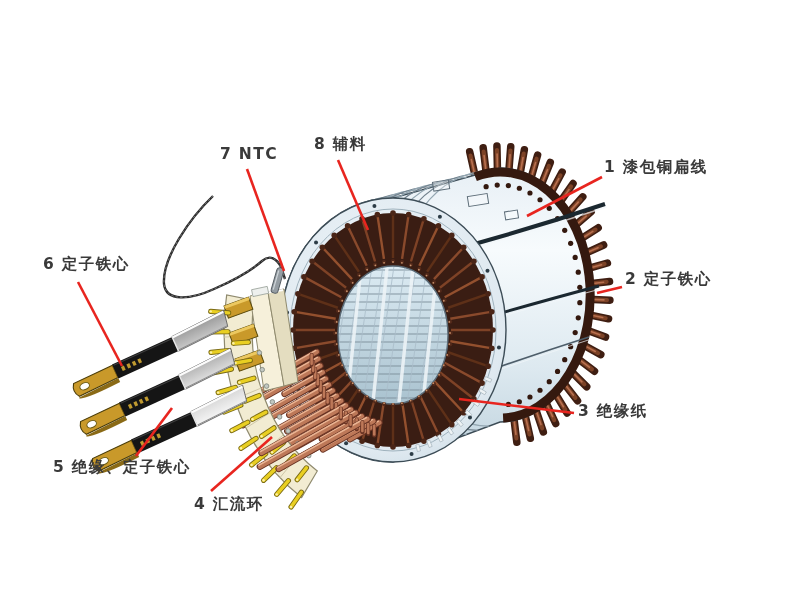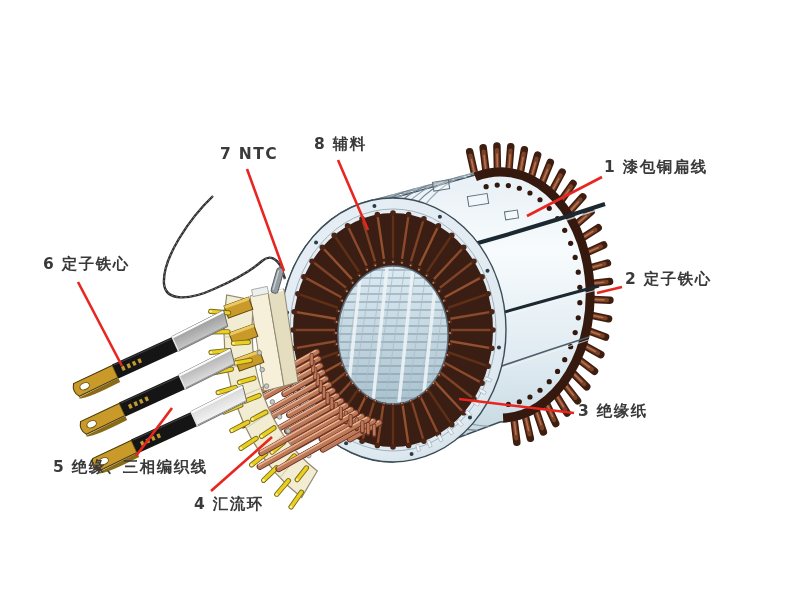--- a/index.html
+++ b/index.html
@@ -736,21 +736,21 @@
       <div class="plabel" style="left: 578px; top: 401px;">
         <span class="pnum">3</span>
         <span class="ptxt">绝缘纸</span>
       </div>
       <div class="plabel" style="left: 194px; top: 494px;">
         <span class="pnum">4</span>
         <span class="ptxt">汇流环</span>
       </div>
       <div class="plabel" style="left: 53px; top: 457px;">
         <span class="pnum">5</span>
-        <span class="ptxt">绝缘、三相编织线</span>
+        <span class="ptxt">绝缘、定子铁心</span>
       </div>
       <div class="plabel" style="left: 43px; top: 254px;">
         <span class="pnum">6</span>
         <span class="ptxt">定子铁心</span>
       </div>
       <div class="plabel" style="left: 220px; top: 145px;">
         <span class="pnum">7</span>
         <span class="ptxt">NTC</span>
       </div>
       <div class="plabel" style="left: 314px; top: 134px;">

